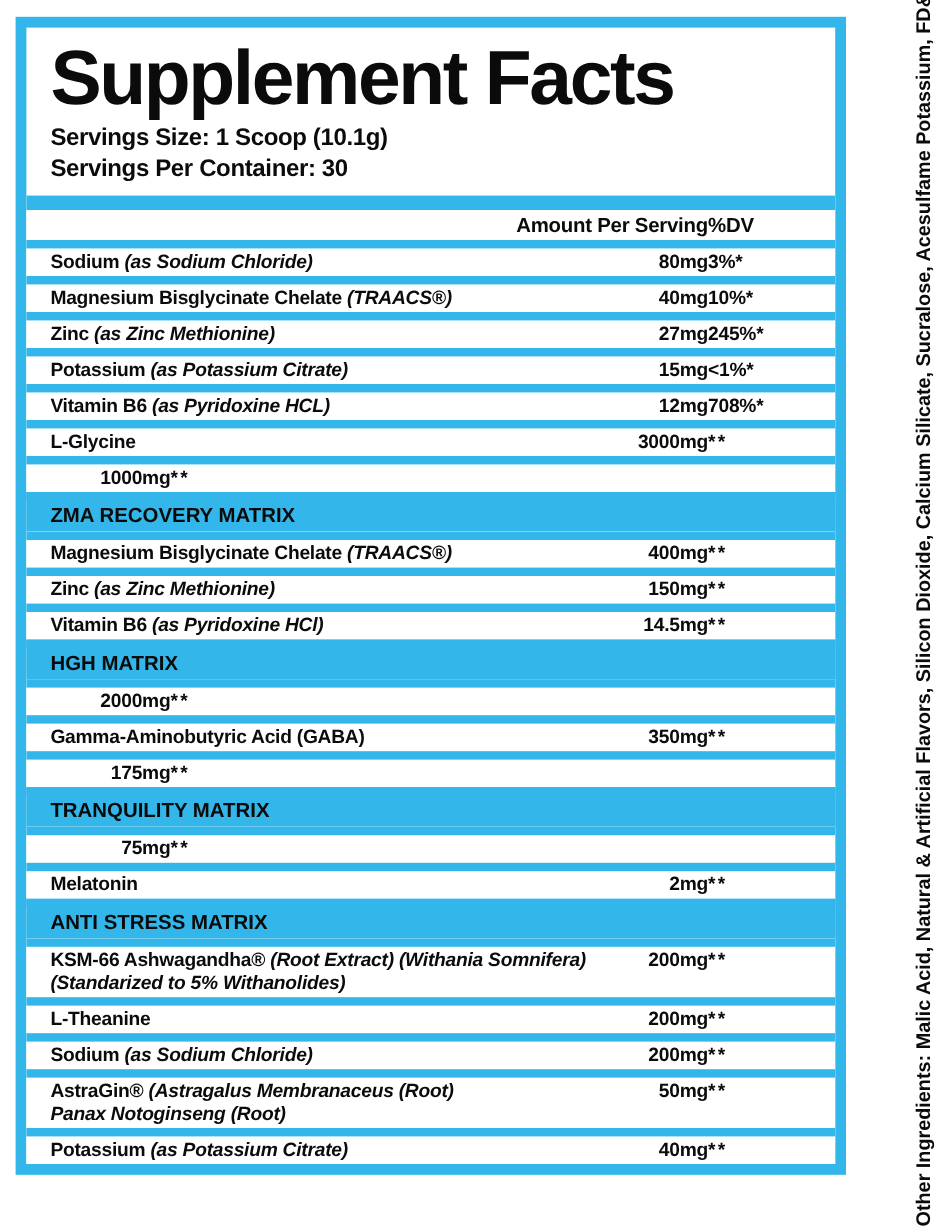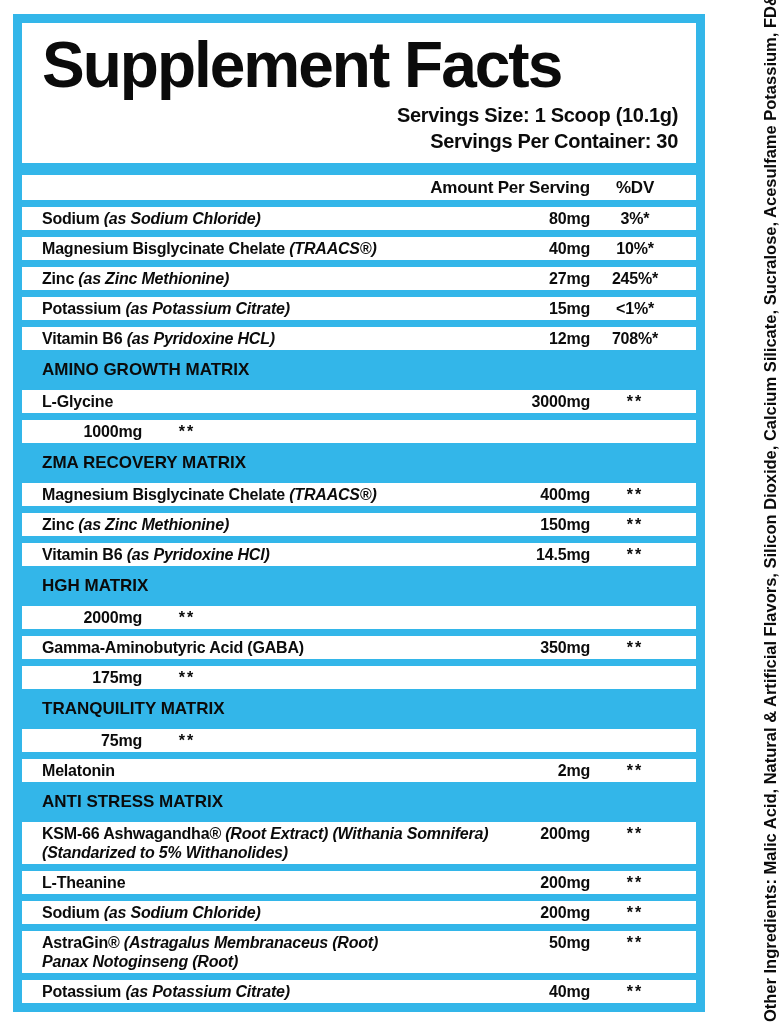--- a/index.html
+++ b/index.html
@@ -12,34 +12,34 @@
   }
   .label {
     position:absolute; left:13px; top:14px; width:692px;
     border:9px solid var(--cyan); background:var(--paper);
   }
   .title-block { padding:5px 18px 9px 20px; }
   .title {
     font-size:64px; line-height:74px; letter-spacing:-2px;
     font-weight:bold; white-space:nowrap;
   }
-  .serving-line { font-size:20px; line-height:26px; letter-spacing:-0.3px;text-align:right; }
+  .serving-line { font-size:20px; line-height:26px; letter-spacing:-0.3px; }
 
   .row {
     display:flex; align-items:flex-start;
     padding:2px 16px 2px 20px;
     border-top:7px solid var(--cyan);
     background:var(--paper);
     font-size:16px; line-height:19px; letter-spacing:-0.2px;
   }
   .header-row { border-top-width:12px; padding-top:3px; padding-bottom:3px; font-size:17px; }
   .row-name { flex:1 1 auto; min-width:0; }
   .row-amount { flex:0 0 100px; text-align:right; white-space:nowrap; }
   .header-amount { flex:0 1 auto; width:auto; margin-left:auto; }
-  .row-dv { flex:0 0 90px; text-align:center; white-space:nowrap; }
+  .row-dv { flex:0 0 90px; text-align:left; white-space:nowrap; }
   .dv-stars { letter-spacing:2px; }
   .section-row {
     background:var(--cyan); font-size:17px; line-height:20px;
     padding-top:3px; padding-bottom:3px; letter-spacing:0;
   }
   .it { font-style:italic; }
 
   .vertical-text {
     position:absolute; right:1px; bottom:2px;
     writing-mode:vertical-rl; transform:rotate(180deg);
@@ -95,23 +95,20 @@
           <div class="row-amount">15mg</div>
           <div class="row-dv">&lt;1%*</div>
         </div>
         <div class="row nutrient-row">
           <div class="row-name">
             <div><span>Vitamin B6 </span><span class="it">(as Pyridoxine HCL)</span></div>
           </div>
           <div class="row-amount">12mg</div>
           <div class="row-dv">708%*</div>
         </div>
-        <div class="row section-row">
-          <span>AMINO GROWTH MATRIX</span>
-        </div>
         <div class="row nutrient-row">
           <div class="row-name">
             <div><span>L-Glycine</span></div>
           </div>
           <div class="row-amount">3000mg</div>
           <div class="row-dv dv-stars">**</div>
         </div>
         <div class="row nutrient-row">
           <div class="row-amount">1000mg</div>
           <div class="row-dv dv-stars">**</div>

